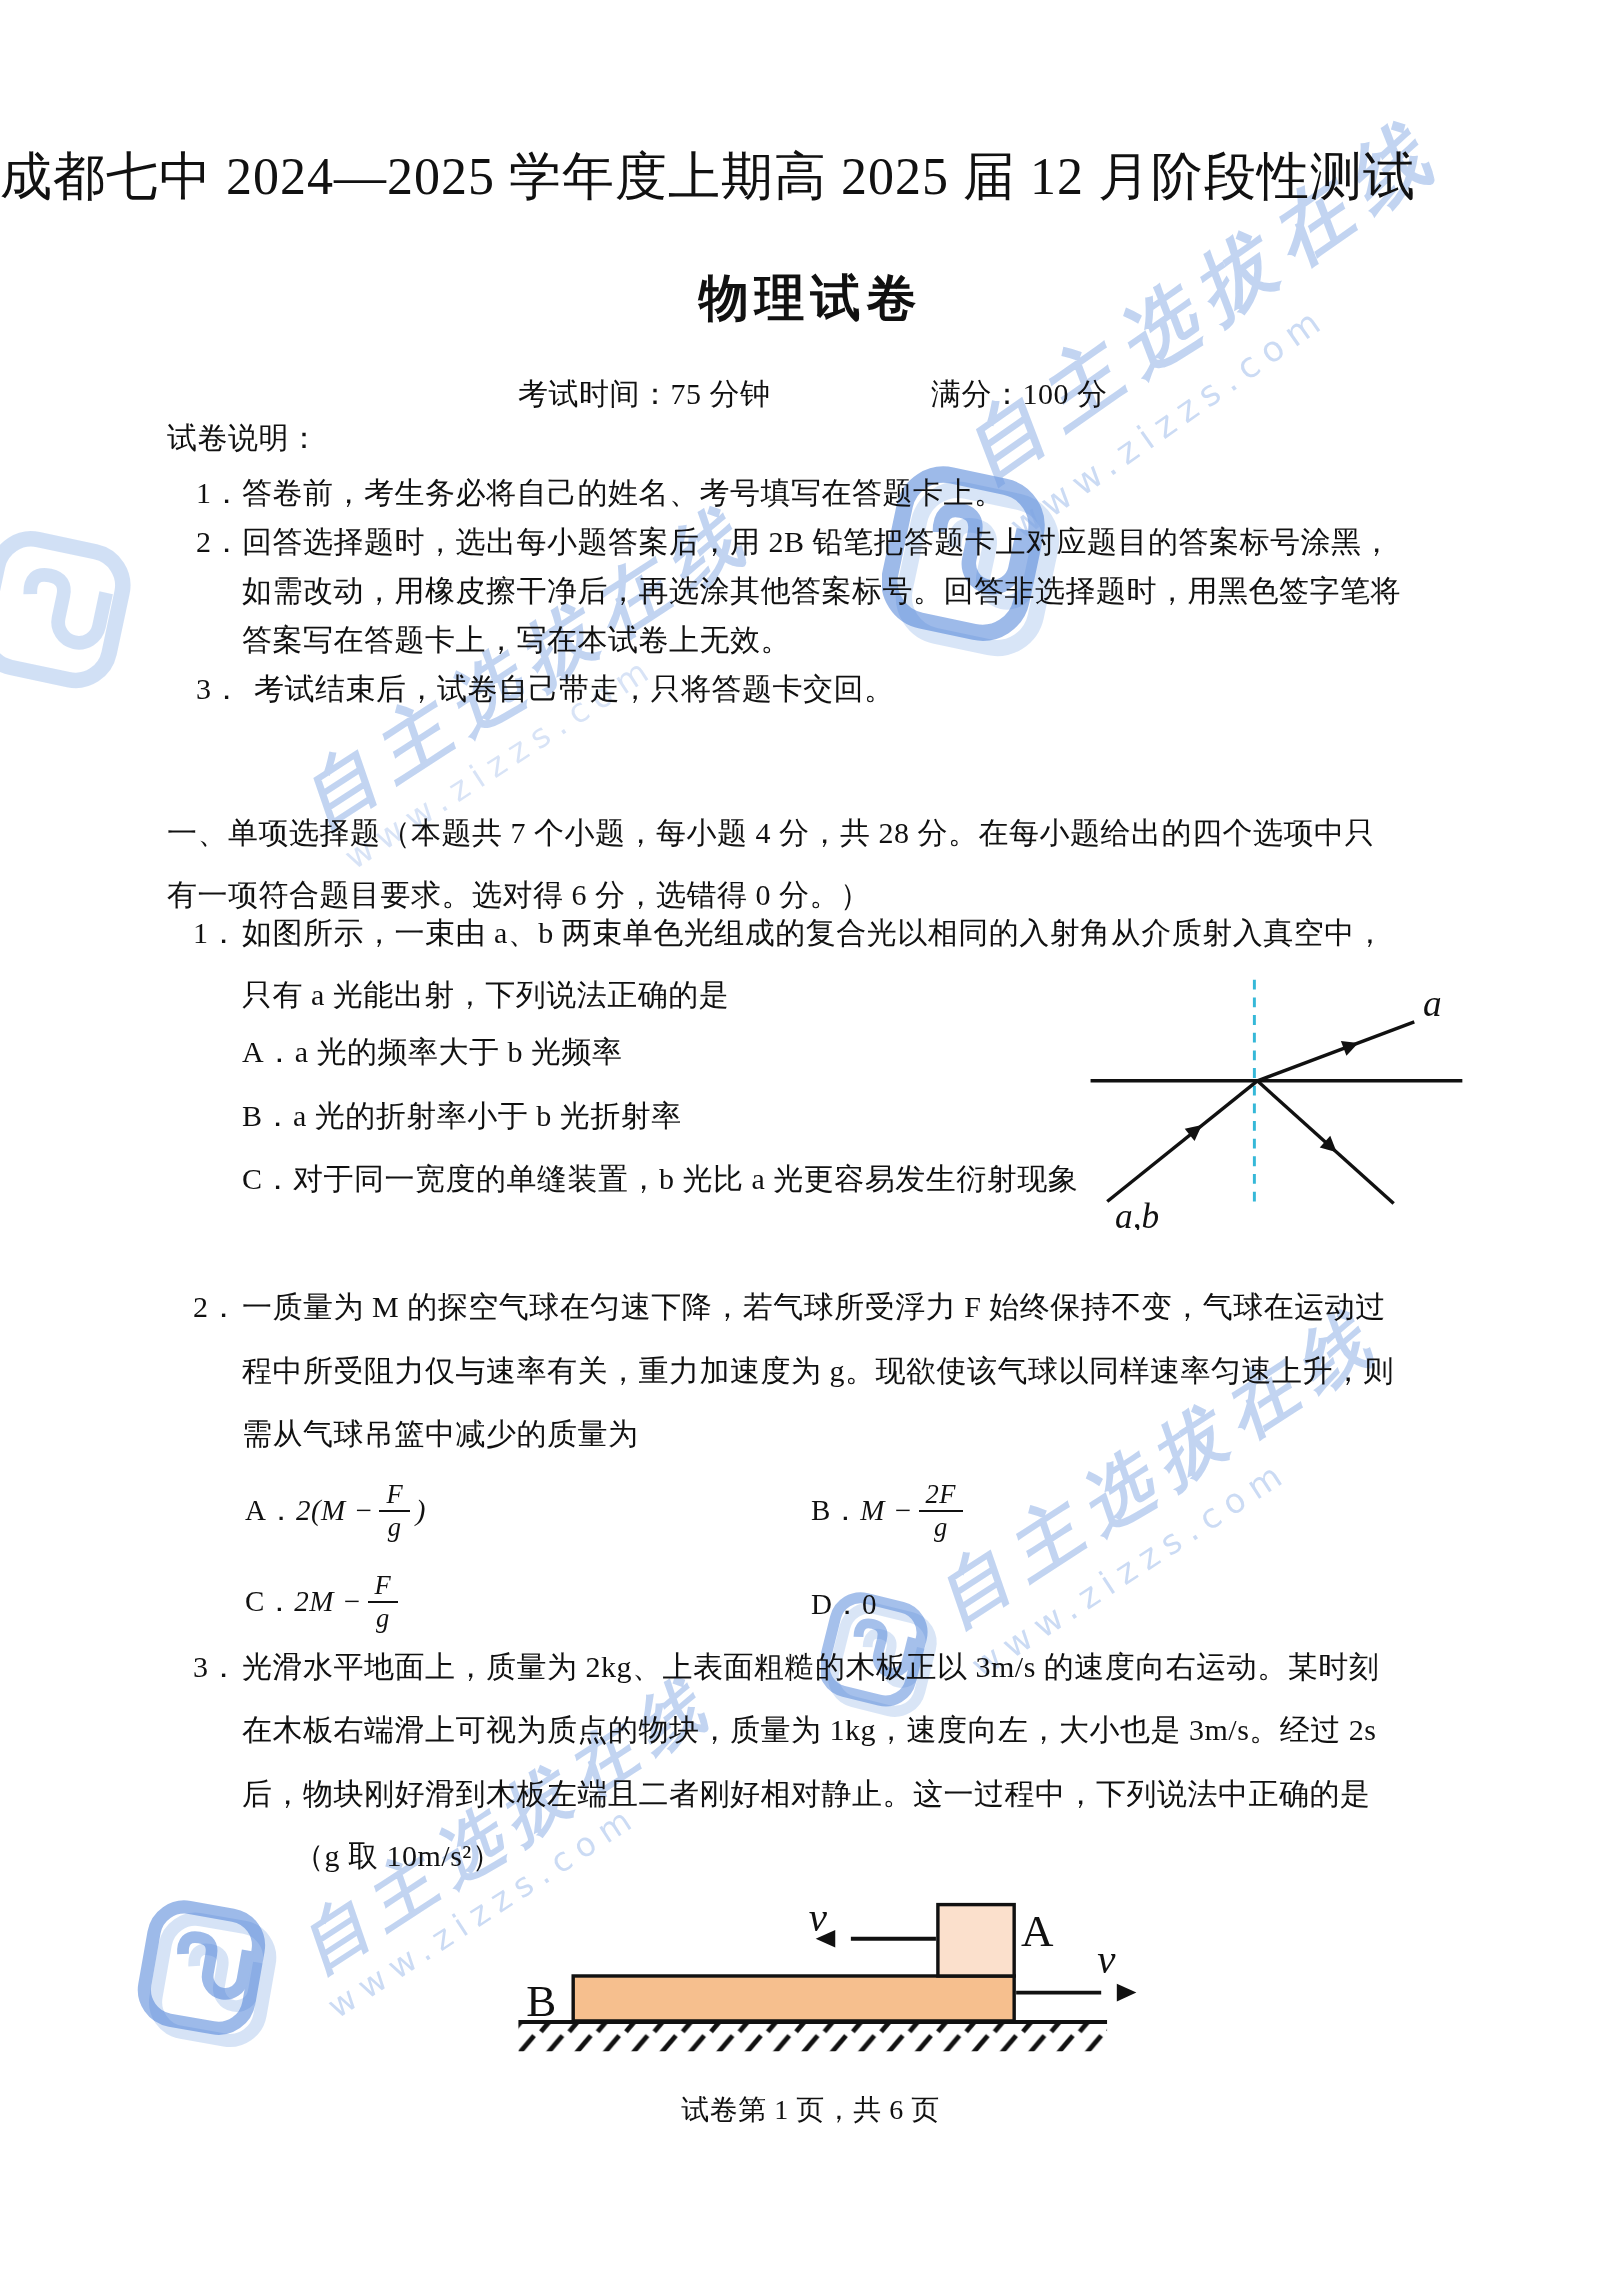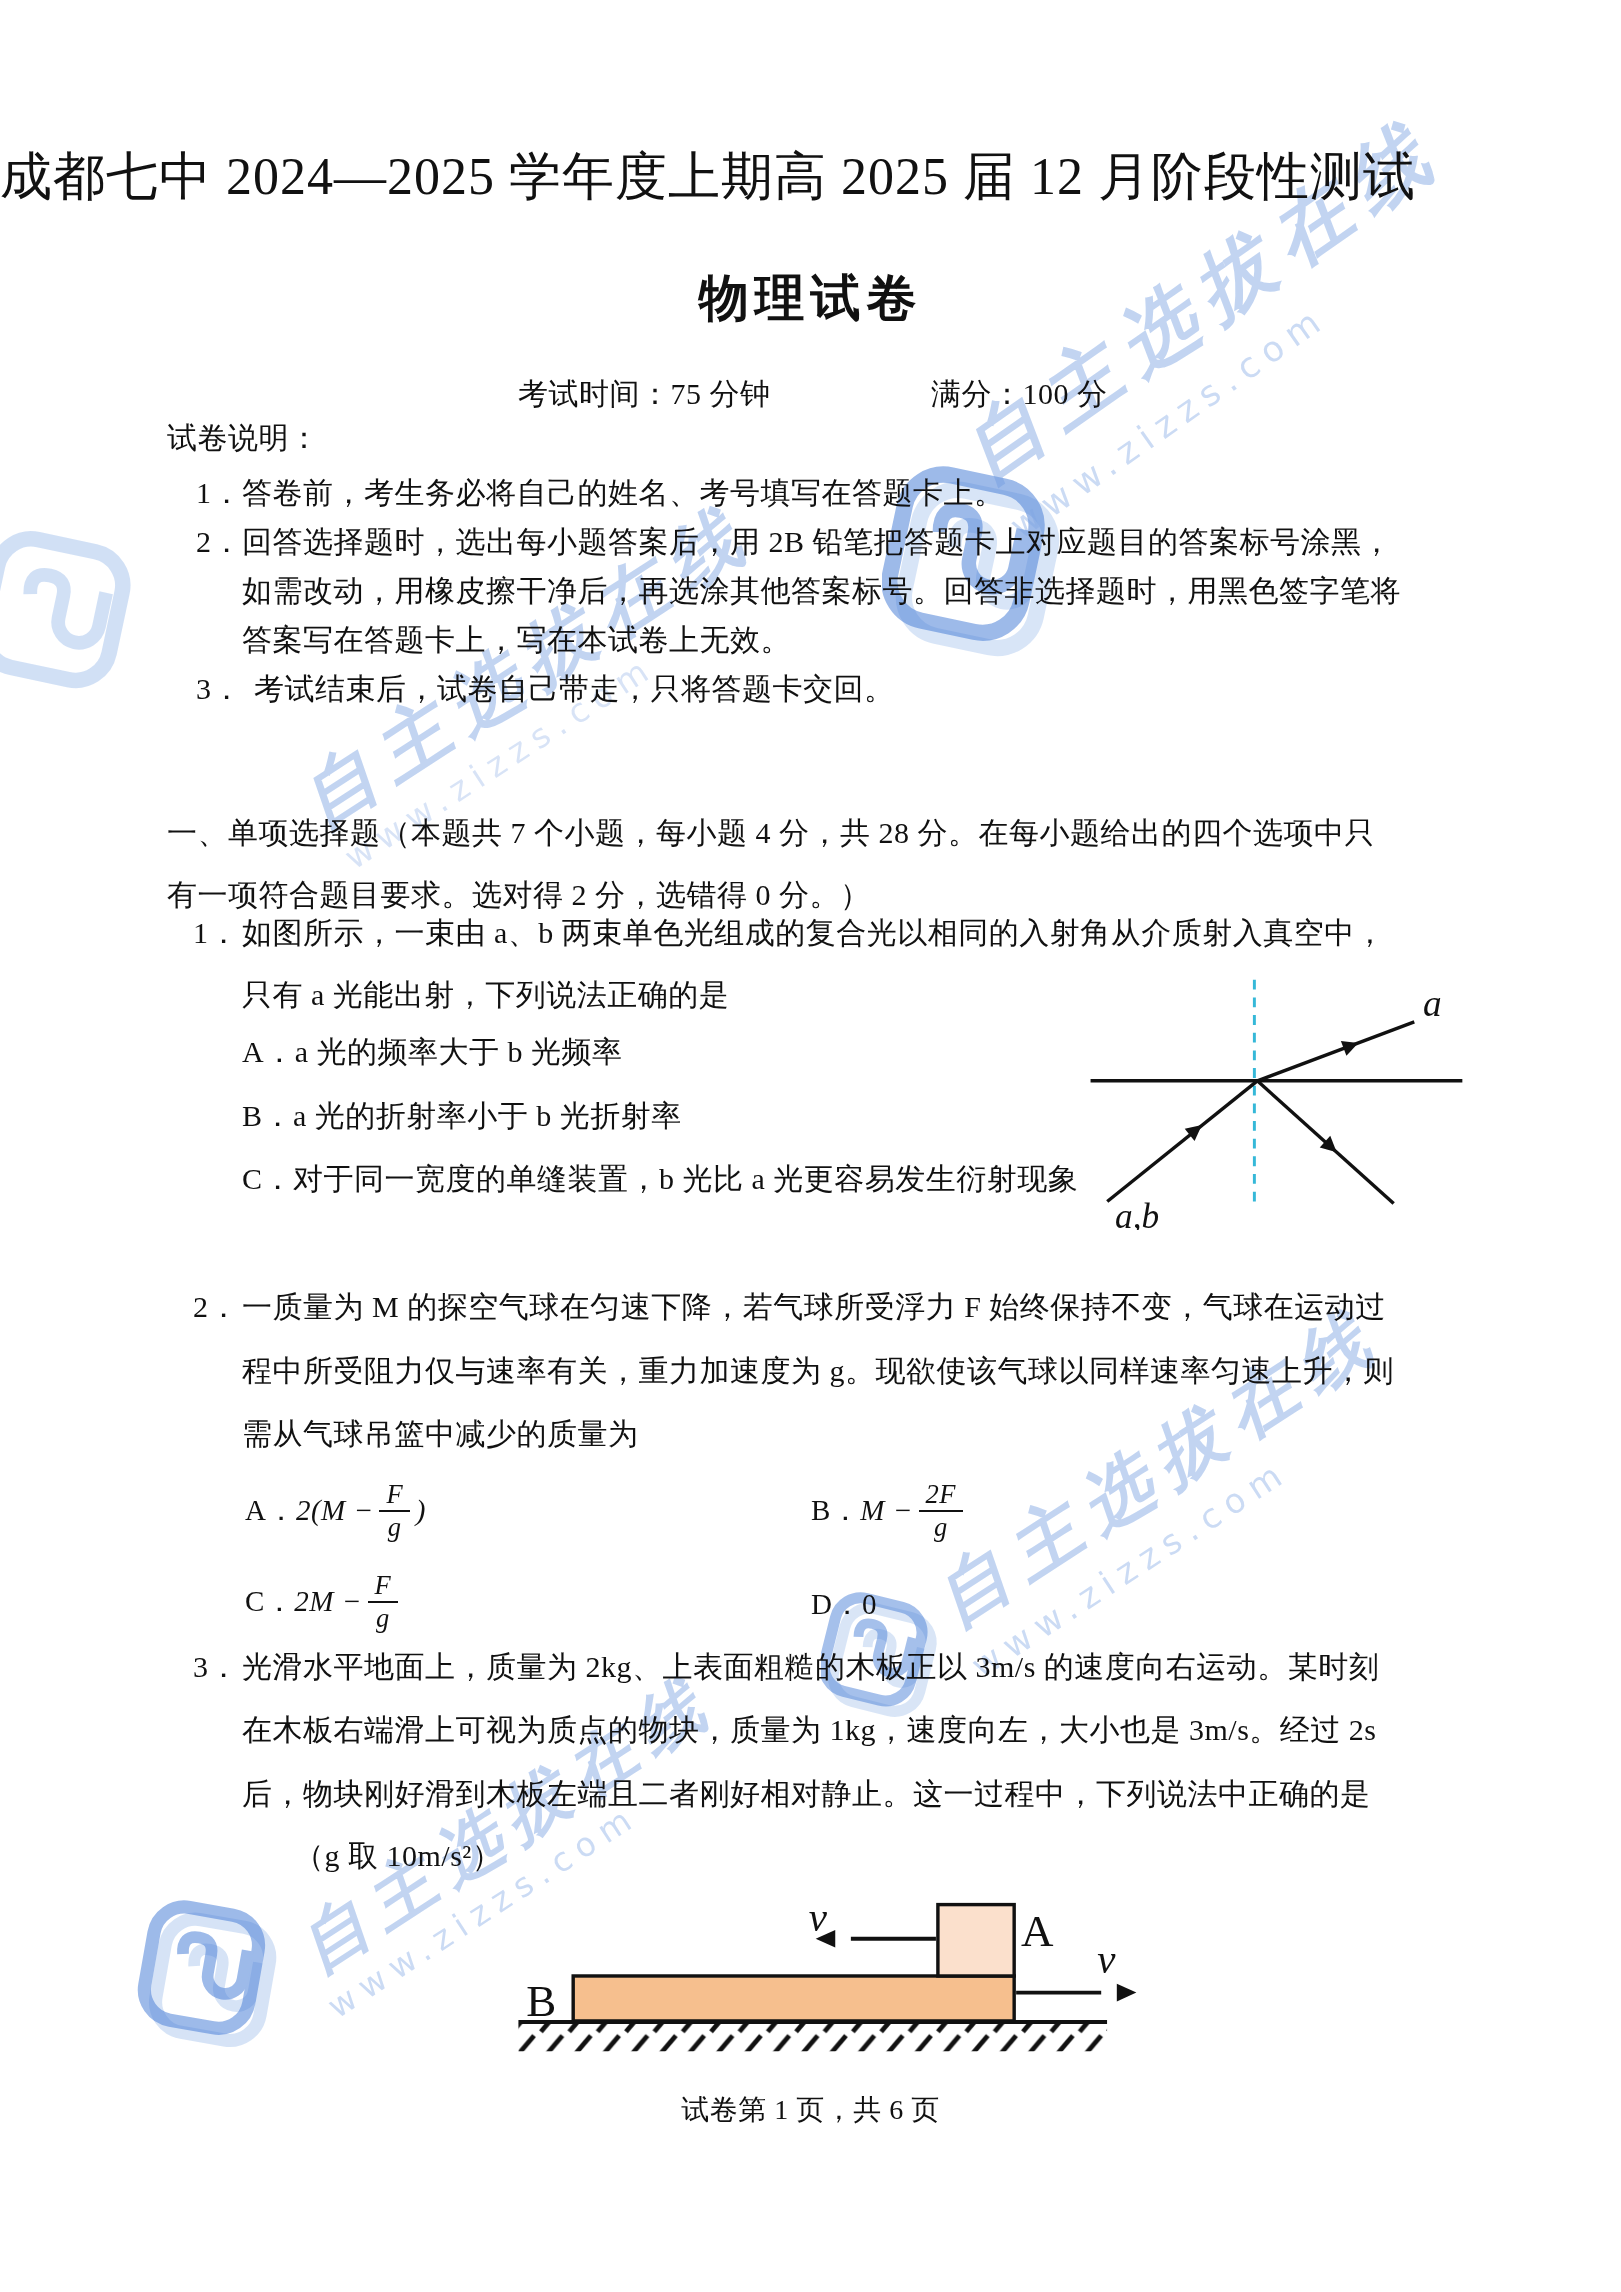--- a/index.html
+++ b/index.html
@@ -121,21 +121,21 @@
 
   <div class="t" style="left:196px;top:525px;">2．</div>
   <div class="t" style="left:242px;top:525px;">回答选择题时，选出每小题答案后，用 2B 铅笔把答题卡上对应题目的答案标号涂黑，</div>
   <div class="t" style="left:242px;top:574px;">如需改动，用橡皮擦干净后，再选涂其他答案标号。回答非选择题时，用黑色签字笔将</div>
   <div class="t" style="left:242px;top:623px;">答案写在答题卡上，写在本试卷上无效。</div>
 
   <div class="t" style="left:196px;top:672px;">3．</div>
   <div class="t" style="left:254px;top:672px;">考试结束后，试卷自己带走，只将答题卡交回。</div>
 
   <div class="t" style="left:167px;top:816px;">一、单项选择题（本题共 7 个小题，每小题 4 分，共 28 分。在每小题给出的四个选项中只</div>
-  <div class="t" style="left:167px;top:878px;">有一项符合题目要求。选对得 2 分，选错得 0 分。）</div>
+  <div class="t" style="left:167px;top:878px;">有一项符合题目要求。选对得 6 分，选错得 0 分。）</div>
 
   <div class="t" style="left:193px;top:916px;">1．</div>
   <div class="t" style="left:242px;top:916px;">如图所示，一束由 a、b 两束单色光组成的复合光以相同的入射角从介质射入真空中，</div>
   <div class="t" style="left:242px;top:978px;">只有 a 光能出射，下列说法正确的是</div>
   <div class="t" style="left:242px;top:1035px;">A．a 光的频率大于 b 光频率</div>
   <div class="t" style="left:242px;top:1099px;">B．a 光的折射率小于 b 光折射率</div>
   <div class="t" style="left:242px;top:1162px;">C．对于同一宽度的单缝装置，b 光比 a 光更容易发生衍射现象</div>
 
   <svg class="fig" style="left:1068px;top:965px;" width="412" height="265" viewBox="0 0 420 270">
 

